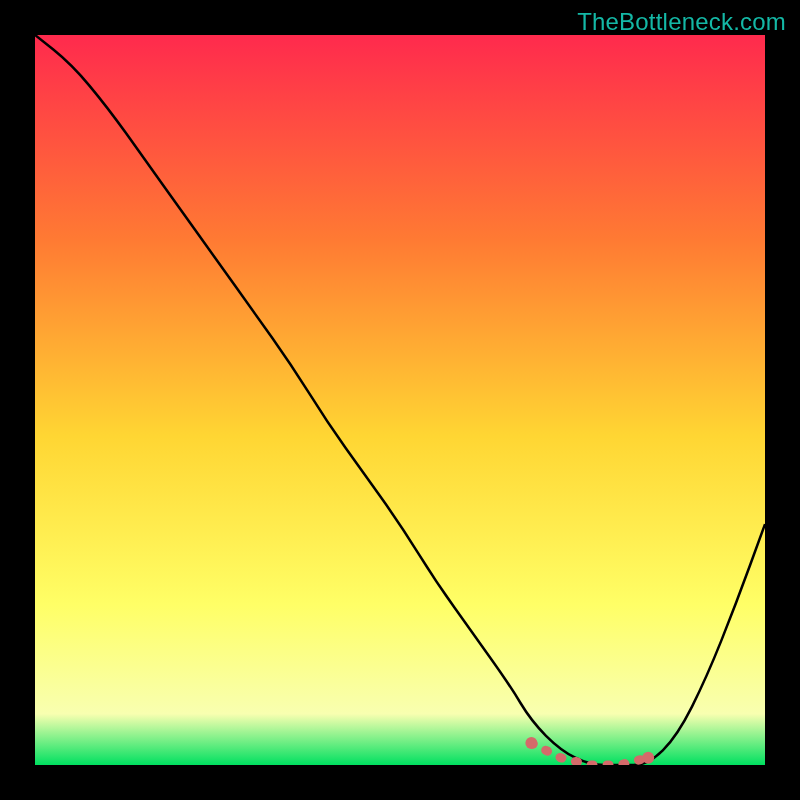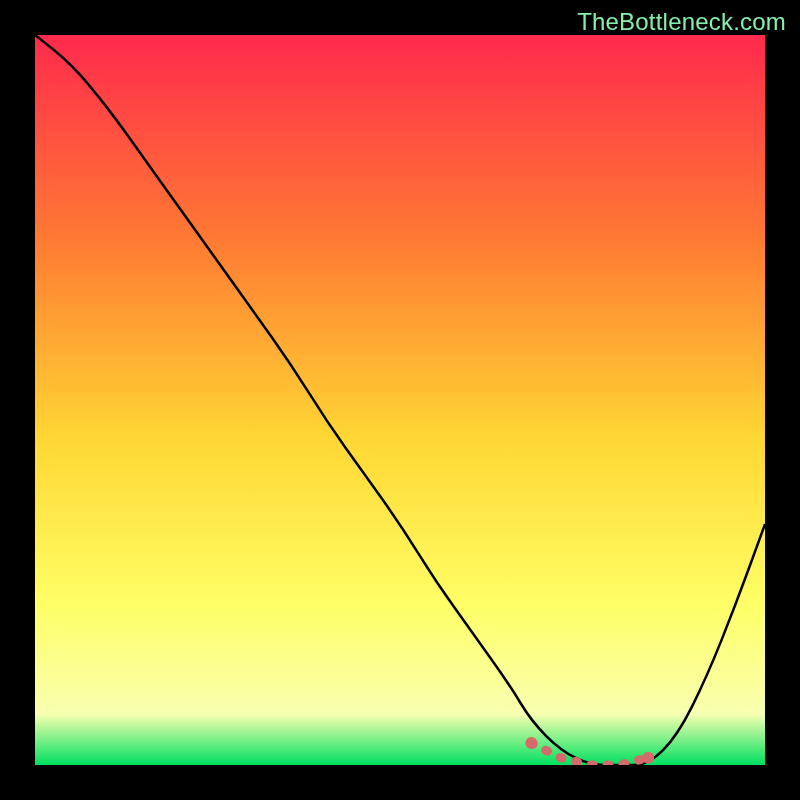--- a/index.html
+++ b/index.html
@@ -10,21 +10,21 @@
     height: 800px;
     background: #000;
   }
   .watermark {
     position: absolute;
     top: 8px;
     right: 14px;
     font-family: Arial, Helvetica, sans-serif;
     font-size: 24px;
     font-weight: 500;
-    color: #86efac;
+    color: #14b8a6;
     letter-spacing: 0.2px;
   }
   .plot {
     position: absolute;
     left: 35px;
     top: 35px;
     width: 730px;
     height: 730px;
   }
   .plot svg {

